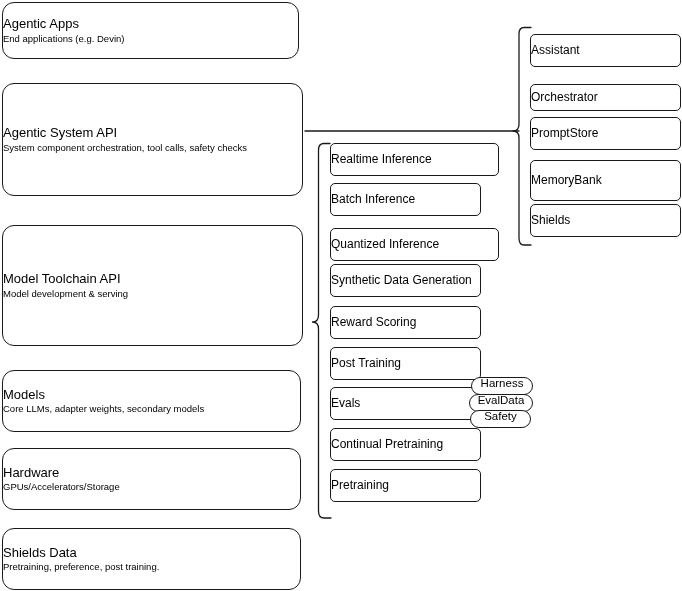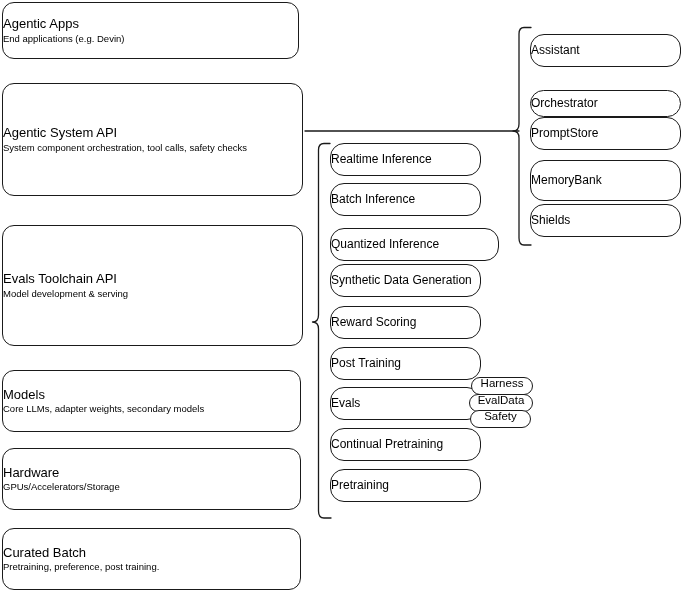--- a/index.html
+++ b/index.html
@@ -41,21 +41,21 @@
   .layer .title {
     font-size: 13px;
     color: #000;
   }
   .layer .subtitle {
     font-size: 9.5px;
     color: #000;
   }
   
   .pillbox {
-    border-radius: 14px;
+    border-radius: 5px;
     font-size: 12px;
   }
   
   .tag {
     position: absolute;
     box-sizing: border-box;
     border: 1.3px solid #1a1a1a;
     background: #ffffff;
     border-radius: 999px;
     display: flex;
@@ -99,40 +99,40 @@
     <div class="title">Agentic Apps</div>
     <div class="subtitle">End applications (e.g. Devin)</div>
   </div>
 
   <div class="node layer" style="left:2px; top:83px; width:301px; height:113px;">
     <div class="title">Agentic System API</div>
     <div class="subtitle">System component orchestration, tool calls, safety checks</div>
   </div>
 
   <div class="node layer" style="left:2px; top:225px; width:301px; height:121px;">
-    <div class="title">Evals Toolchain API</div>
+    <div class="title">Model Toolchain API</div>
     <div class="subtitle">Model development &amp; serving</div>
   </div>
 
   <div class="node layer" style="left:2px; top:370px; width:299px; height:62px;">
     <div class="title">Models</div>
     <div class="subtitle">Core LLMs, adapter weights, secondary models</div>
   </div>
 
   <div class="node layer" style="left:2px; top:448px; width:299px; height:62px;">
     <div class="title">Hardware</div>
     <div class="subtitle">GPUs/Accelerators/Storage</div>
   </div>
 
   <div class="node layer" style="left:2px; top:528px; width:299px; height:62px;">
-    <div class="title">Curated Batch</div>
+    <div class="title">Shields Data</div>
     <div class="subtitle">Pretraining, preference, post training.</div>
   </div>
 
-  <div class="node pillbox" style="left:330px; top:143px; width:151px; height:33px;">
+  <div class="node pillbox" style="left:330px; top:143px; width:169px; height:33px;">
     <span>Realtime Inference</span>
   </div>
   <div class="node pillbox" style="left:330px; top:183px; width:151px; height:33px;">
     <span>Batch Inference</span>
   </div>
   <div class="node pillbox" style="left:330px; top:228px; width:169px; height:33px;">
     <span>Quantized Inference</span>
   </div>
   <div class="node pillbox" style="left:330px; top:264px; width:151px; height:33px;">
     <span>Synthetic Data Generation</span>
@@ -159,21 +159,21 @@
   <div class="tag" style="left:469px; top:394px; width:64px; height:18px;">
     <span>EvalData</span>
   </div>
   <div class="tag" style="left:470px; top:410px; width:61px; height:18px;">
     <span>Safety</span>
   </div>
 
   <div class="node pillbox" style="left:530px; top:34px; width:151px; height:33px;">
     <span>Assistant</span>
   </div>
-  <div class="node pillbox" style="left:530px; top:90px; width:151px; height:27px;">
+  <div class="node pillbox" style="left:530px; top:84px; width:151px; height:27px;">
     <span>Orchestrator</span>
   </div>
   <div class="node pillbox" style="left:530px; top:117px; width:151px; height:33px;">
     <span>PromptStore</span>
   </div>
   <div class="node pillbox" style="left:530px; top:160px; width:151px; height:41px;">
     <span>MemoryBank</span>
   </div>
   <div class="node pillbox" style="left:530px; top:204px; width:151px; height:33px;">
     <span>Shields</span>

